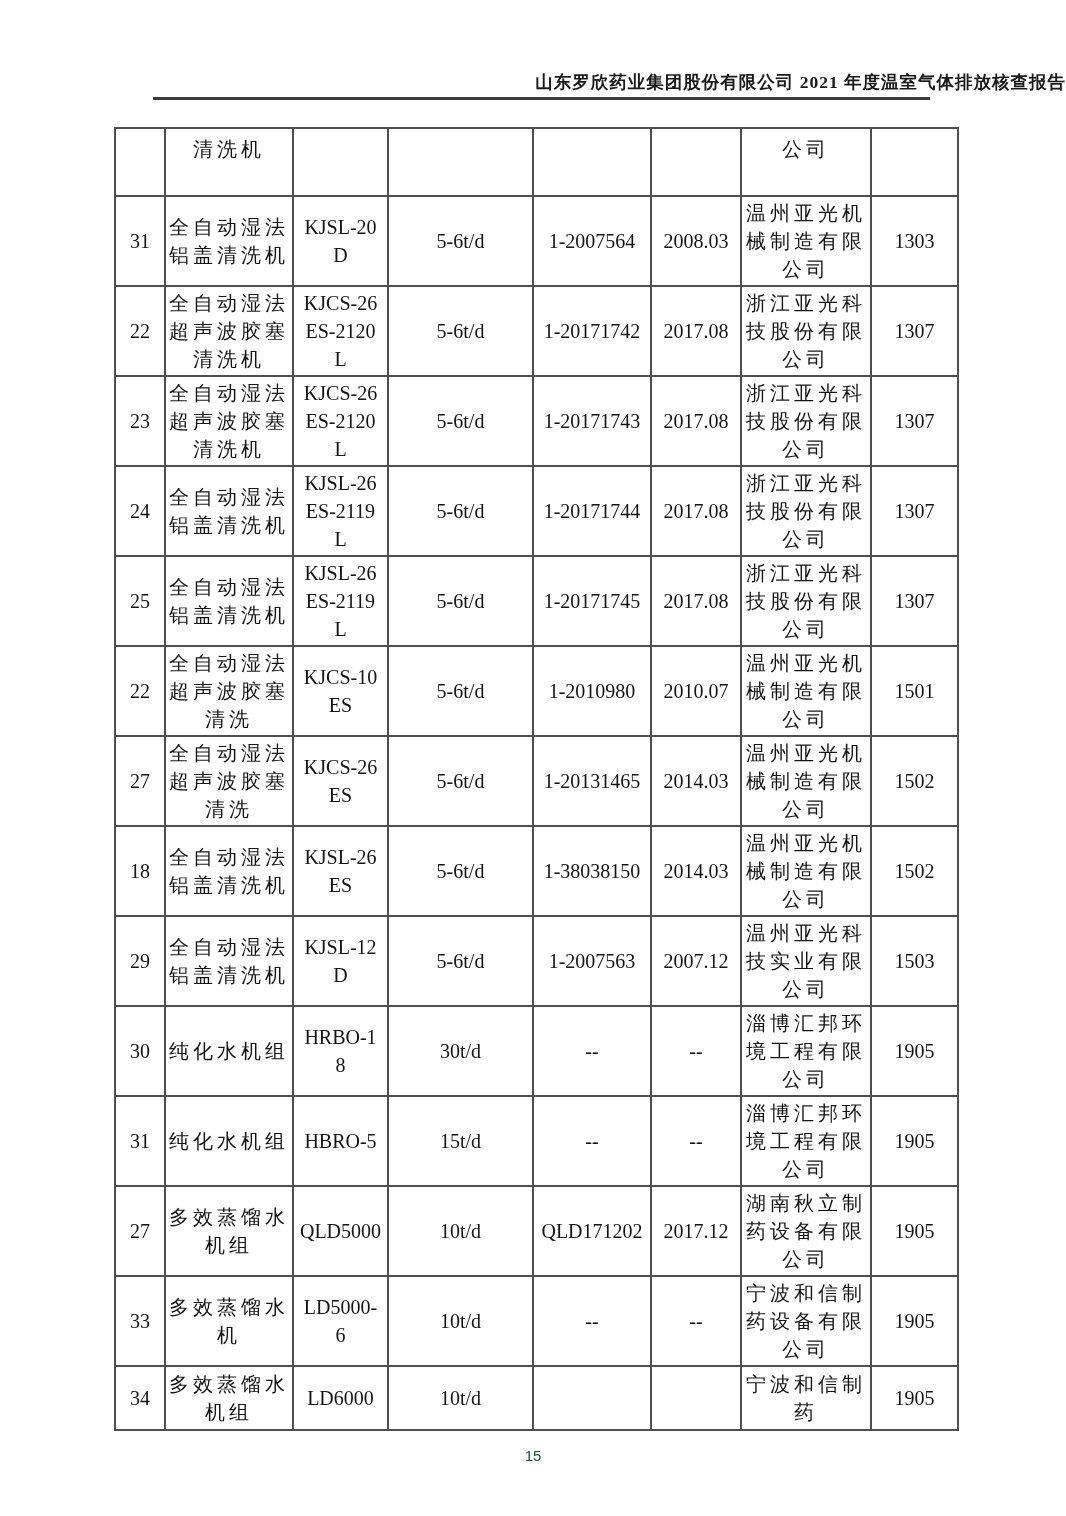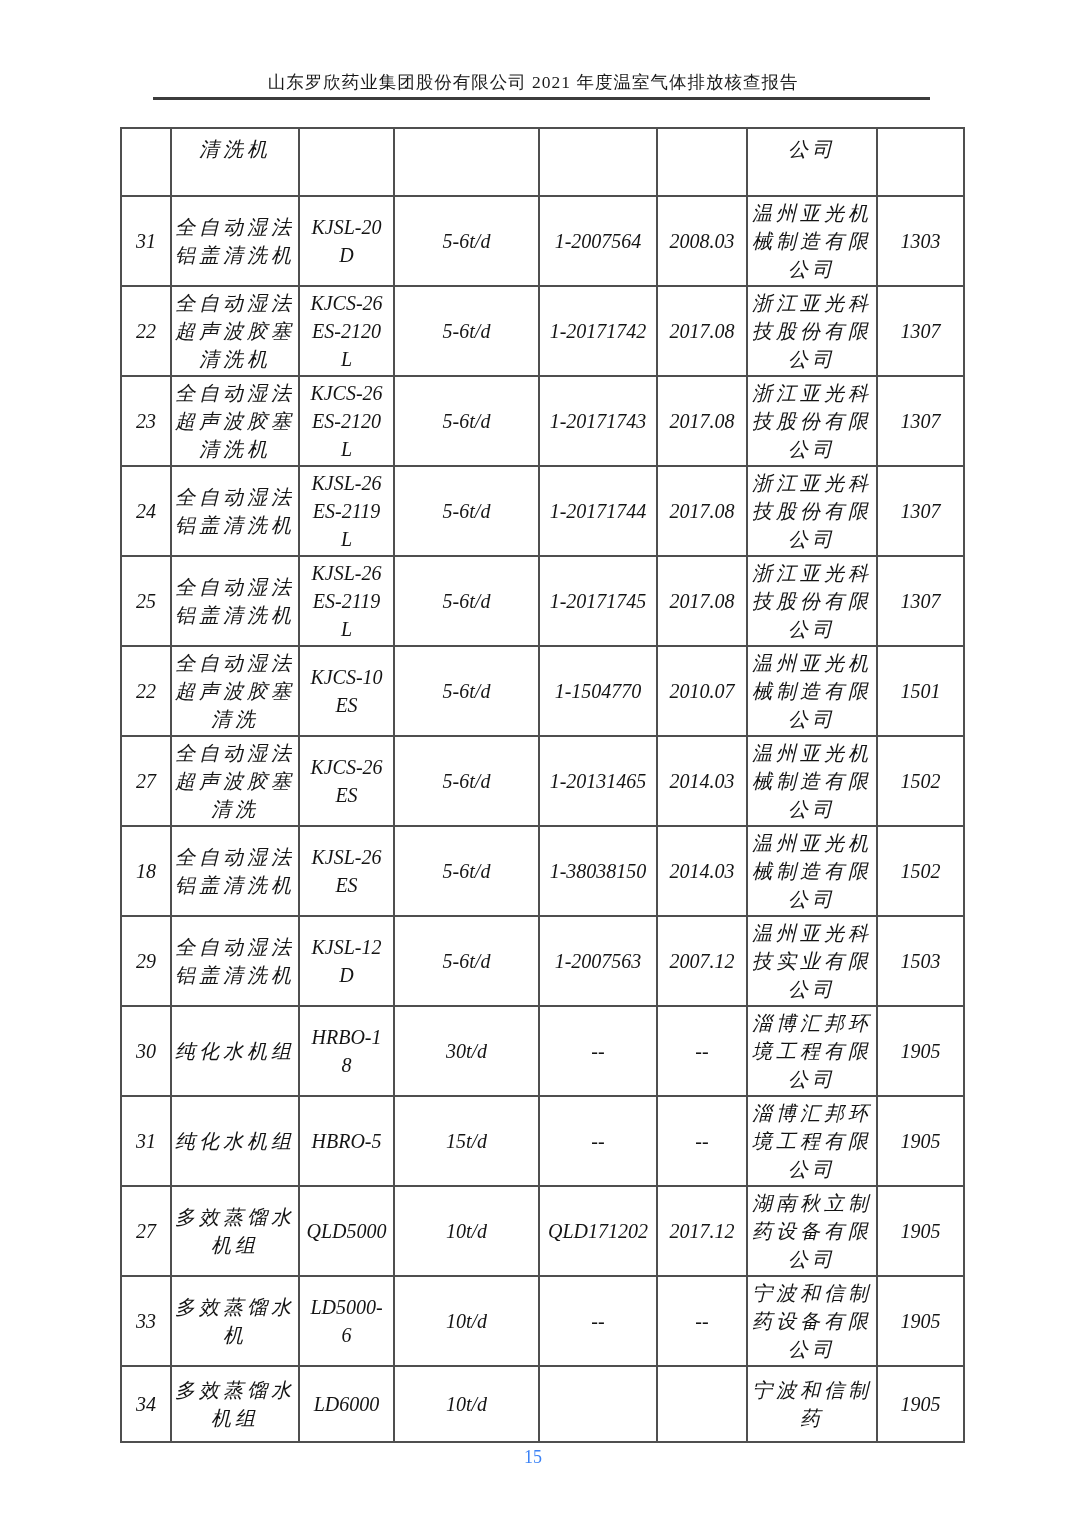--- a/index.html
+++ b/index.html
@@ -14,43 +14,43 @@
     height: 1516px;
     background: #ffffff;
     overflow: hidden;
   }
   
   .header-title {
     position: absolute;
     top: 70px;
     left: 0;
     width: 100%;
-    text-align: center;
+    text-align: right;
     font-size: 17.5px;
     letter-spacing: 1px;
     color: #1a1a1a;
     white-space: nowrap;
+    font-weight: bold;
   }
   .header-rule {
     position: absolute;
     top: 97px;
     left: 153px;
     width: 777px;
     height: 2.5px;
     background: #3c3c3c;
   }
   
   table.equip-table {
     position: absolute;
-    left: 120px;
+    left: 114px;
     top: 127px;
     width: 843px;
     border-collapse: collapse;
     table-layout: fixed;
-    font-style: italic;
   }
   table.equip-table td {
     border: 2px solid #4f4f4f;
     text-align: center;
     vertical-align: middle;
     white-space: pre-line;
     font-size: 20px;
     line-height: 28px;
     padding: 2px 2px;
     overflow: hidden;
@@ -64,23 +64,23 @@
   }
   
   .footer {
     position: absolute;
     top: 1447px;
     left: 0;
     width: 100%;
     text-align: center;
   }
   .page-number {
-    font-family: Liberation Serif, serif;
-    font-size: 18px;
-    color: #3b82f6;
+    font-family: Liberation Sans, sans-serif;
+    font-size: 15px;
+    color: #14532d;
   }
 </style>
 </head>
 <body>
 
 <div class="page">
 
   <div class="header-title">山东罗欣药业集团股份有限公司 2021 年度温室气体排放核查报告</div>
   <div class="header-rule"></div>
 
@@ -183,21 +183,21 @@
           <td class="col-code">1307</td>
         </tr>
         <tr style="height: 86px;">
           <td class="col-no">22</td>
           <td class="col-name">全自动湿法
 超声波胶塞
 清洗</td>
           <td class="col-model">KJCS-10
 ES</td>
           <td class="col-capacity">5-6t/d</td>
-          <td class="col-serial">1-1504770</td>
+          <td class="col-serial">1-2010980</td>
           <td class="col-date">2010.07</td>
           <td class="col-manufacturer">温州亚光机
 械制造有限
 公司</td>
           <td class="col-code">1501</td>
         </tr>
         <tr style="height: 86px;">
           <td class="col-no">27</td>
           <td class="col-name">全自动湿法
 超声波胶塞
@@ -285,21 +285,21 @@
           <td class="col-model">LD5000-
 6</td>
           <td class="col-capacity">10t/d</td>
           <td class="col-serial">--</td>
           <td class="col-date">--</td>
           <td class="col-manufacturer">宁波和信制
 药设备有限
 公司</td>
           <td class="col-code">1905</td>
         </tr>
-        <tr style="height: 76px;">
+        <tr style="height: 64px;">
           <td class="col-no">34</td>
           <td class="col-name">多效蒸馏水
 机组</td>
           <td class="col-model">LD6000</td>
           <td class="col-capacity">10t/d</td>
           <td class="col-serial"></td>
           <td class="col-date"></td>
           <td class="col-manufacturer">宁波和信制
 药</td>
           <td class="col-code">1905</td>

